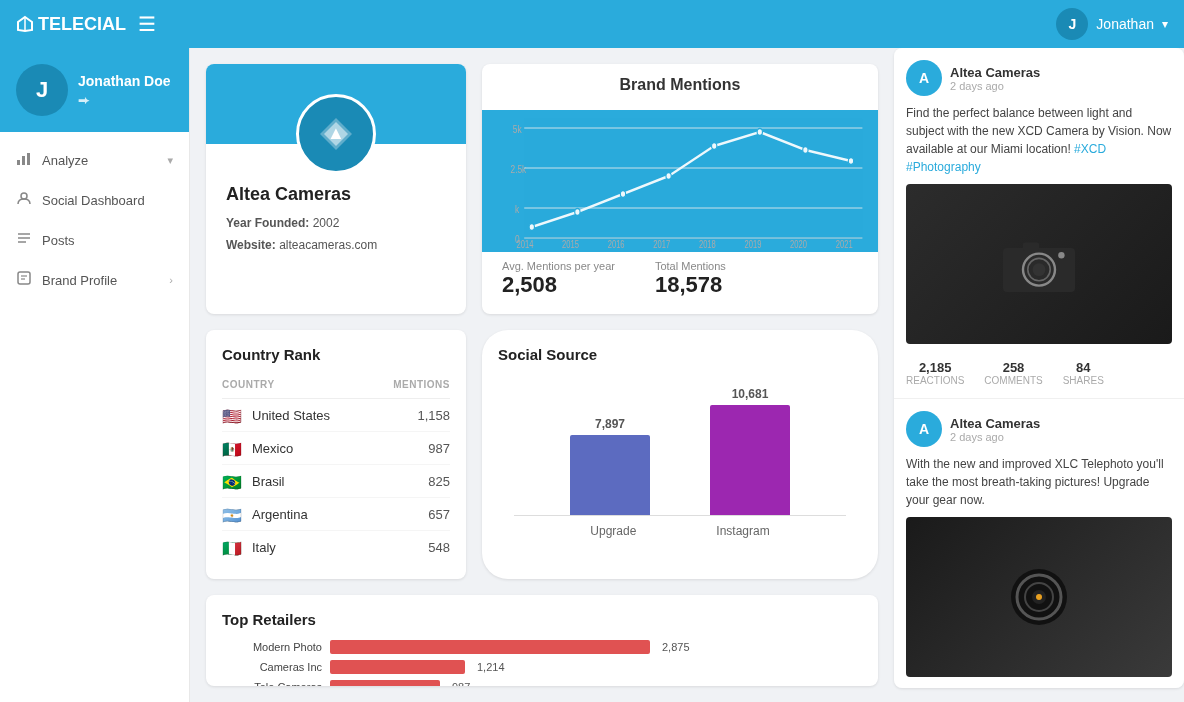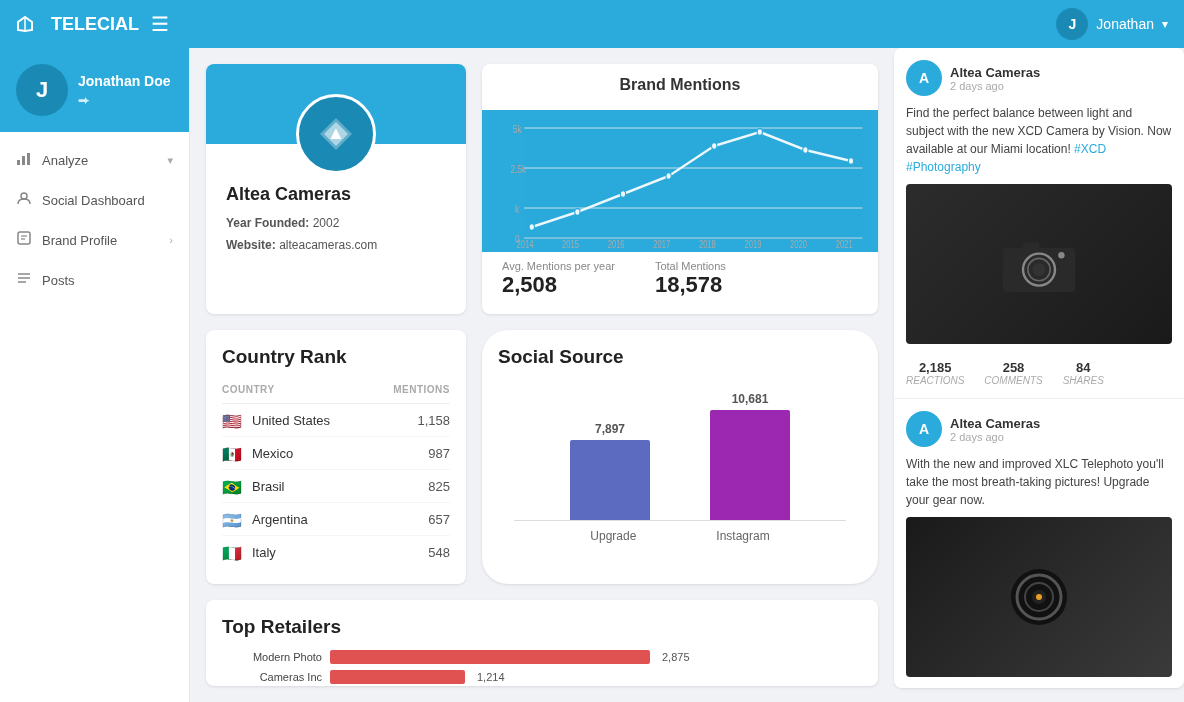--- a/index.html
+++ b/index.html
@@ -9,21 +9,21 @@
     .topnav {
       background: #2aabdc;
       height: 48px;
       display: flex;
       align-items: center;
       padding: 0 16px;
       justify-content: space-between;
       flex-shrink: 0;
     }
     .topnav-left { display: flex; align-items: center; gap: 12px; }
-    .topnav-logo { color: white; font-weight: bold; font-size: 18px; display: flex; align-items: center; gap: 17px; }
+    .topnav-logo { color: white; font-weight: bold; font-size: 18px; display: flex; align-items: center; gap: 4px; }
     .hamburger { color: white; font-size: 20px; cursor: pointer; }
     .topnav-right { display: flex; align-items: center; gap: 8px; }
     .user-avatar-top { width: 32px; height: 32px; border-radius: 50%; background: #1a8ab5; color: white; display: flex; align-items: center; justify-content: center; font-weight: bold; font-size: 14px; }
     .topnav-username { color: white; font-size: 14px; }
     .topnav-chevron { color: white; font-size: 12px; }
 
     
     .layout { display: flex; flex: 1; overflow: hidden; }
 
     
@@ -107,29 +107,29 @@
     .post-avatar { width: 36px; height: 36px; border-radius: 50%; background: #2aabdc; color: white; display: flex; align-items: center; justify-content: center; font-weight: bold; font-size: 14px; }
     .post-meta .post-author { font-size: 13px; font-weight: 600; color: #333; }
     .post-meta .post-time { font-size: 11px; color: #aaa; }
     .post-text { font-size: 12px; color: #444; line-height: 1.5; margin-bottom: 8px; }
     .post-text a { color: #2aabdc; text-decoration: none; }
     .post-image-placeholder { width: 100%; height: 160px; background: linear-gradient(135deg, #2c2c2c, #1a1a1a); border-radius: 4px; display: flex; align-items: center; justify-content: center; }
     .camera-svg { width: 80px; height: 60px; }
     .post-reactions { display: flex; gap: 20px; margin-top: 8px; padding-top: 8px; }
     .reaction-item { text-align: center; }
     .reaction-value { font-size: 13px; font-weight: 700; color: #333; }
-    .reaction-label { font-size: 10px; color: #aaa; font-style: italic; }
+    .reaction-label { font-size: 10px; color: #aaa; }
 
     
     .row2 { display: flex; gap: 16px; }
 
     
     .country-card { width: 260px; flex-shrink: 0; }
     .country-card .card-body { padding: 16px; }
-    .card-title { font-size: 19px; font-weight: 700; color: #222; margin-bottom: 12px; }
+    .card-title { font-size: 15px; font-weight: 700; color: #222; margin-bottom: 12px; }
     .table-header { display: flex; justify-content: space-between; padding: 4px 0 8px; border-bottom: 1px solid #eee; }
     .table-header span { font-size: 10px; font-weight: 700; color: #aaa; letter-spacing: 0.5px; }
     .table-row { display: flex; align-items: center; padding: 8px 0; border-bottom: 1px solid #f5f5f5; }
     .table-row:last-child { border-bottom: none; }
     .flag { width: 22px; height: 16px; margin-right: 8px; border-radius: 2px; font-size: 16px; }
     .country-name { flex: 1; font-size: 13px; color: #333; }
     .country-mentions { font-size: 13px; color: #555; font-weight: 500; }
 
     
     .social-card { flex: 1; border-radius: 26px; }
@@ -196,37 +196,37 @@
           <svg width="16" height="16" viewBox="0 0 16 16">
               <circle cx="8" cy="6" r="3" fill="none" stroke="#888" stroke-width="1.5"></circle>
               <path d="M2 14 c0-3.5 3-5 6-5s6 1.5 6 5" fill="none" stroke="#888" stroke-width="1.5"></path>
             </svg>
         </span>
         <span>Social Dashboard</span>
       </div>
       <div class="sidebar-item">
         <span class="item-icon">
           <svg width="16" height="16" viewBox="0 0 16 16">
+              <line x1="2" y1="4" x2="14" y2="4" stroke="#888" stroke-width="1.5"></line>
+              <line x1="2" y1="8" x2="14" y2="8" stroke="#888" stroke-width="1.5"></line>
+              <line x1="2" y1="12" x2="10" y2="12" stroke="#888" stroke-width="1.5"></line>
+            </svg>
+        </span>
+        <span>Posts</span>
+      </div>
+      <div class="sidebar-item">
+        <span class="item-icon">
+          <svg width="16" height="16" viewBox="0 0 16 16">
               <rect x="2" y="2" width="12" height="12" rx="2" fill="none" stroke="#888" stroke-width="1.5"></rect>
               <line x1="5" y1="6" x2="11" y2="6" stroke="#888" stroke-width="1.2"></line>
               <line x1="5" y1="9" x2="9" y2="9" stroke="#888" stroke-width="1.2"></line>
             </svg>
         </span>
         <span>Brand Profile</span>
         <span class="item-arrow">›</span>
-      </div>
-      <div class="sidebar-item">
-        <span class="item-icon">
-          <svg width="16" height="16" viewBox="0 0 16 16">
-              <line x1="2" y1="4" x2="14" y2="4" stroke="#888" stroke-width="1.5"></line>
-              <line x1="2" y1="8" x2="14" y2="8" stroke="#888" stroke-width="1.5"></line>
-              <line x1="2" y1="12" x2="10" y2="12" stroke="#888" stroke-width="1.5"></line>
-            </svg>
-        </span>
-        <span>Posts</span>
       </div>
     </nav>
   </aside>
 
   <main class="main">
 
     <div class="row1">
 
       <div class="card brand-card">
         <div class="brand-card-header">

